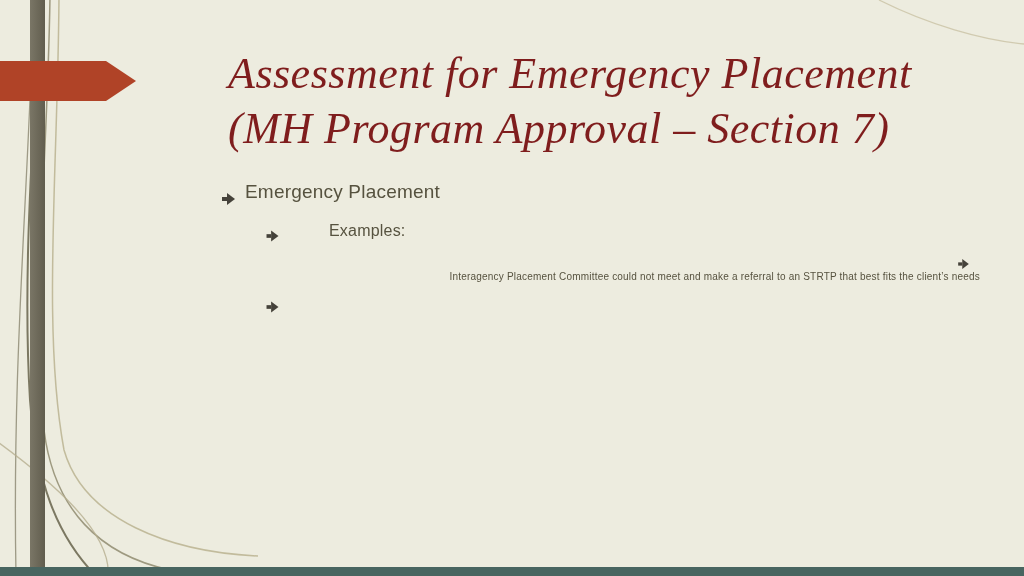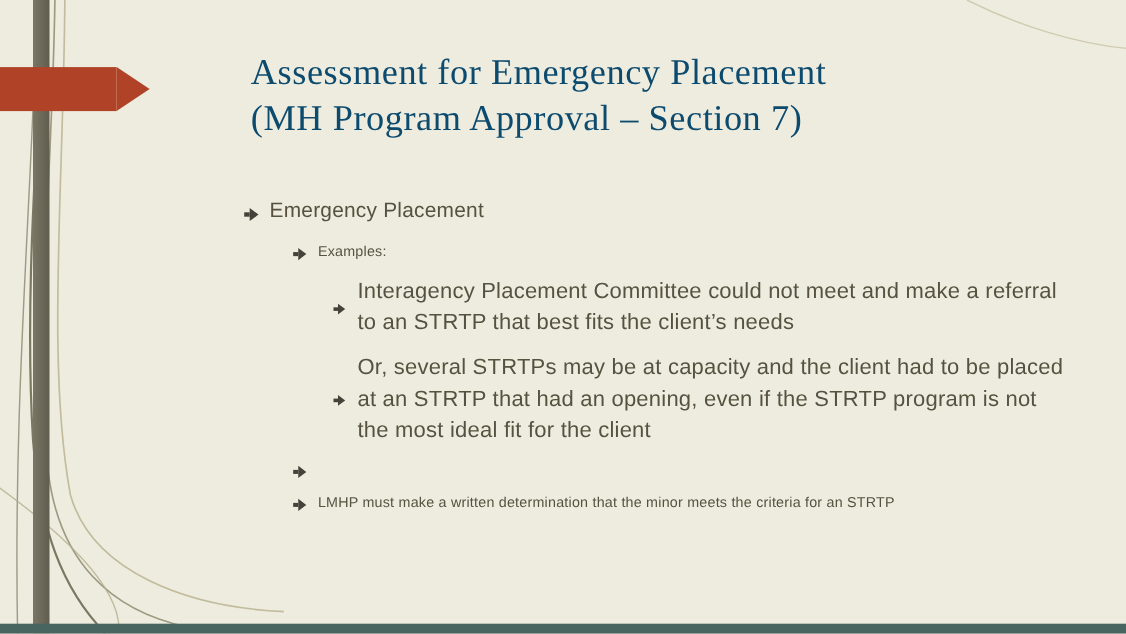--- a/index.html
+++ b/index.html
@@ -43,35 +43,36 @@
     width: 100%; height: 9px;
     background: #486560;
   }
 
   
   .title {
     position: absolute;
     left: 228px; top: 46px;
     width: 770px;
     font-family: "Liberation Serif", serif;
-    font-size: 33px;
+    font-size: 44px;
     line-height: 1.26;
     letter-spacing: 0.5px;
-    color: #0c4a6e;
+    color: #7f1d1d;
+    font-style: italic;
   }
 
   
   .body-area {
     position: absolute;
     left: 220px; top: 180px;
     width: 760px;
     color: #56523f;
     letter-spacing: 0.2px;
   }
-  .item { display: flex; align-items: center; }
+  .item { display: flex; align-items: flex-end; }
 
   .blt {
     position: relative;
     display: inline-block;
     flex: 0 0 auto;
     width: 13px; height: 12px;
     color: #45423а;
     color: #45423a;
     margin-right: 10px;
   }
@@ -88,25 +89,25 @@
     left: 5px; top: 0;
     width: 0; height: 0;
     border-top: 6px solid transparent;
     border-bottom: 6px solid transparent;
     border-left: 8px solid currentColor;
   }
 
   .lvl1 { font-size: 19px; line-height: 1.3; margin: 0 0 15px 2px; }
   .lvl1 .blt { margin-top: 5px; }
 
-  .lvl2 { font-size: 13px; line-height: 1.38; margin: 0 0 13px 46px; }
+  .lvl2 { font-size: 16px; line-height: 1.38; margin: 0 0 13px 46px; gap: 40px; }
   .lvl2 .txt { max-width: 655px; }
   .lvl2 .blt { margin-top: 4px; transform: scale(0.92); }
 
-  .lvl3 { font-size: 20px; line-height: 1.42; margin: 0 0 13px 82px; }
+  .lvl3 { font-size: 10px; line-height: 1.42; margin: 0 0 13px 82px; flex-direction: column; }
   .lvl3 .txt { max-width: 645px; }
   .lvl3 .blt { margin-top: 3px; transform: scale(0.82); }
 </style>
 </head>
 <body>
 
 <div class="slide">
 
   <svg class="curves" width="280" height="576" viewBox="0 0 280 576">
     <path d="M40,-5 C34,130 22,270 30,400 C36,480 56,535 96,576" stroke="#6f6b54" stroke-width="2" fill="none" opacity="0.9"></path>
@@ -144,29 +145,21 @@
     <div class="item lvl2">
       <span class="blt"></span>
       <span class="txt">Examples:</span>
     </div>
 
     <div class="item lvl3">
       <span class="blt"></span>
       <span class="txt">Interagency Placement Committee could not meet and make a referral to an STRTP that best fits the client’s needs</span>
     </div>
 
-    <div class="item lvl3">
-      <span class="blt"></span>
-      <span class="txt">Or, several STRTPs may be at capacity and the client had to be placed at an STRTP that had an opening, even if the STRTP program is not the most ideal fit for the client</span>
-    </div>
 
 
     <div class="item lvl2">
       <span class="blt"></span>
     </div>
 
-    <div class="item lvl2">
-      <span class="blt"></span>
-      <span class="txt">LMHP must make a written determination that the minor meets the criteria for an STRTP</span>
-    </div>
 
   </div>
 </div>
 
 </body></html>

